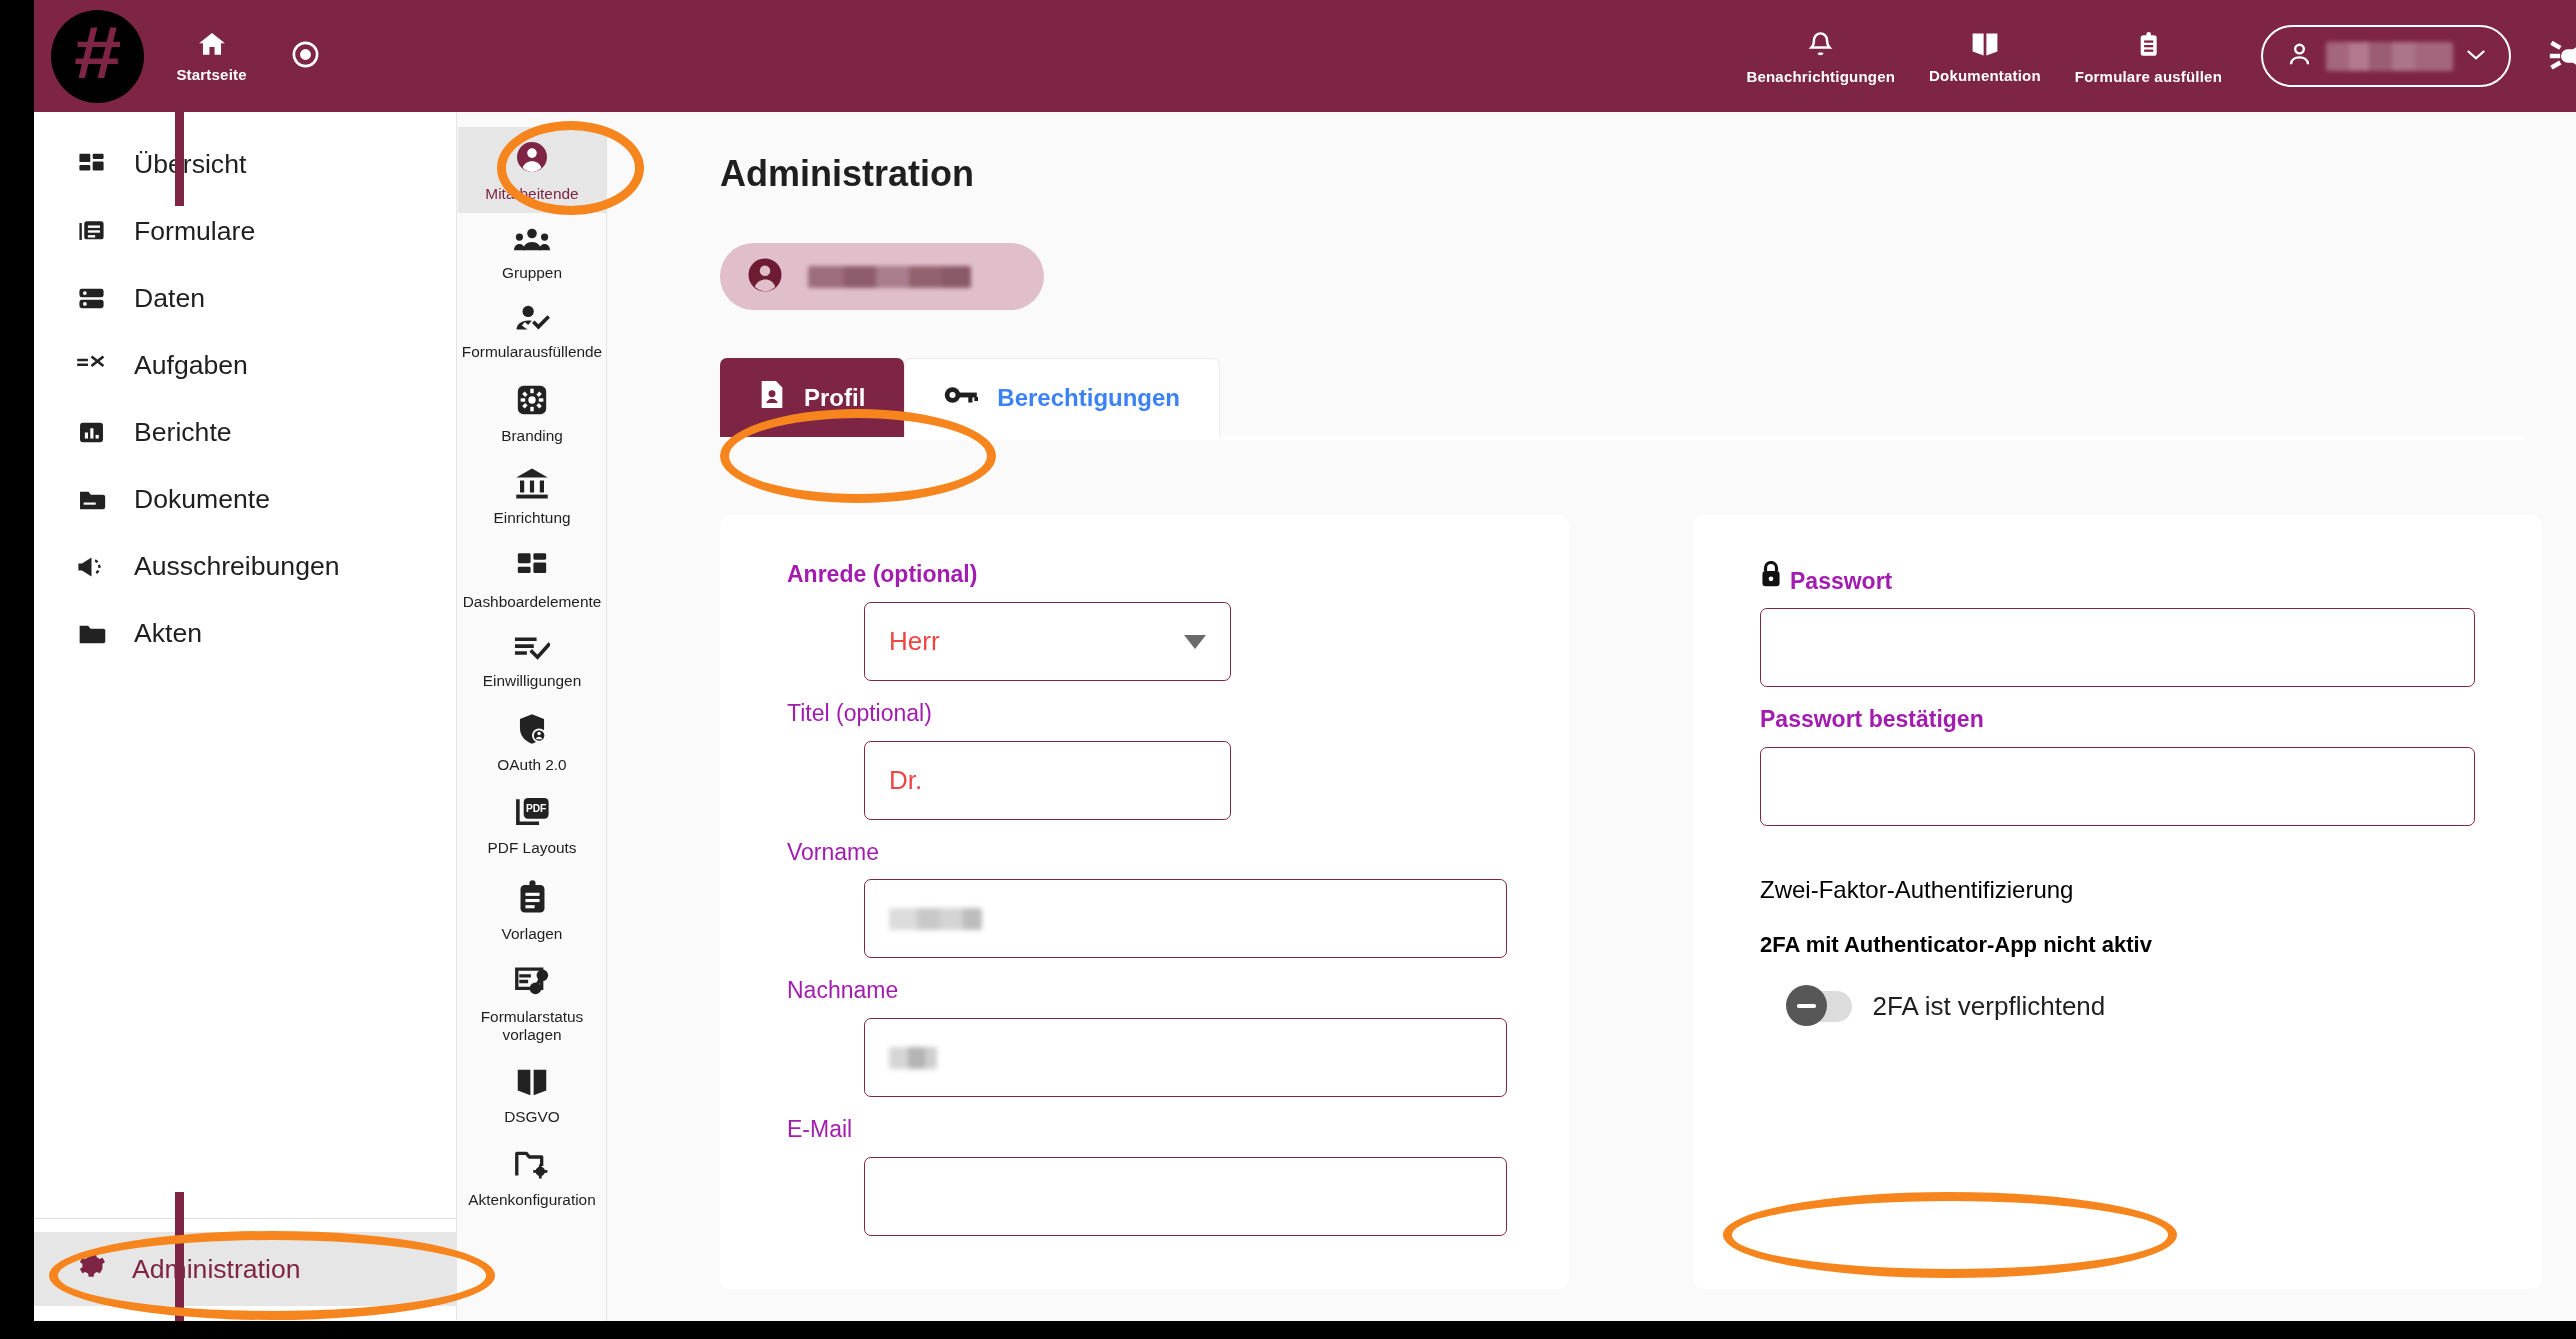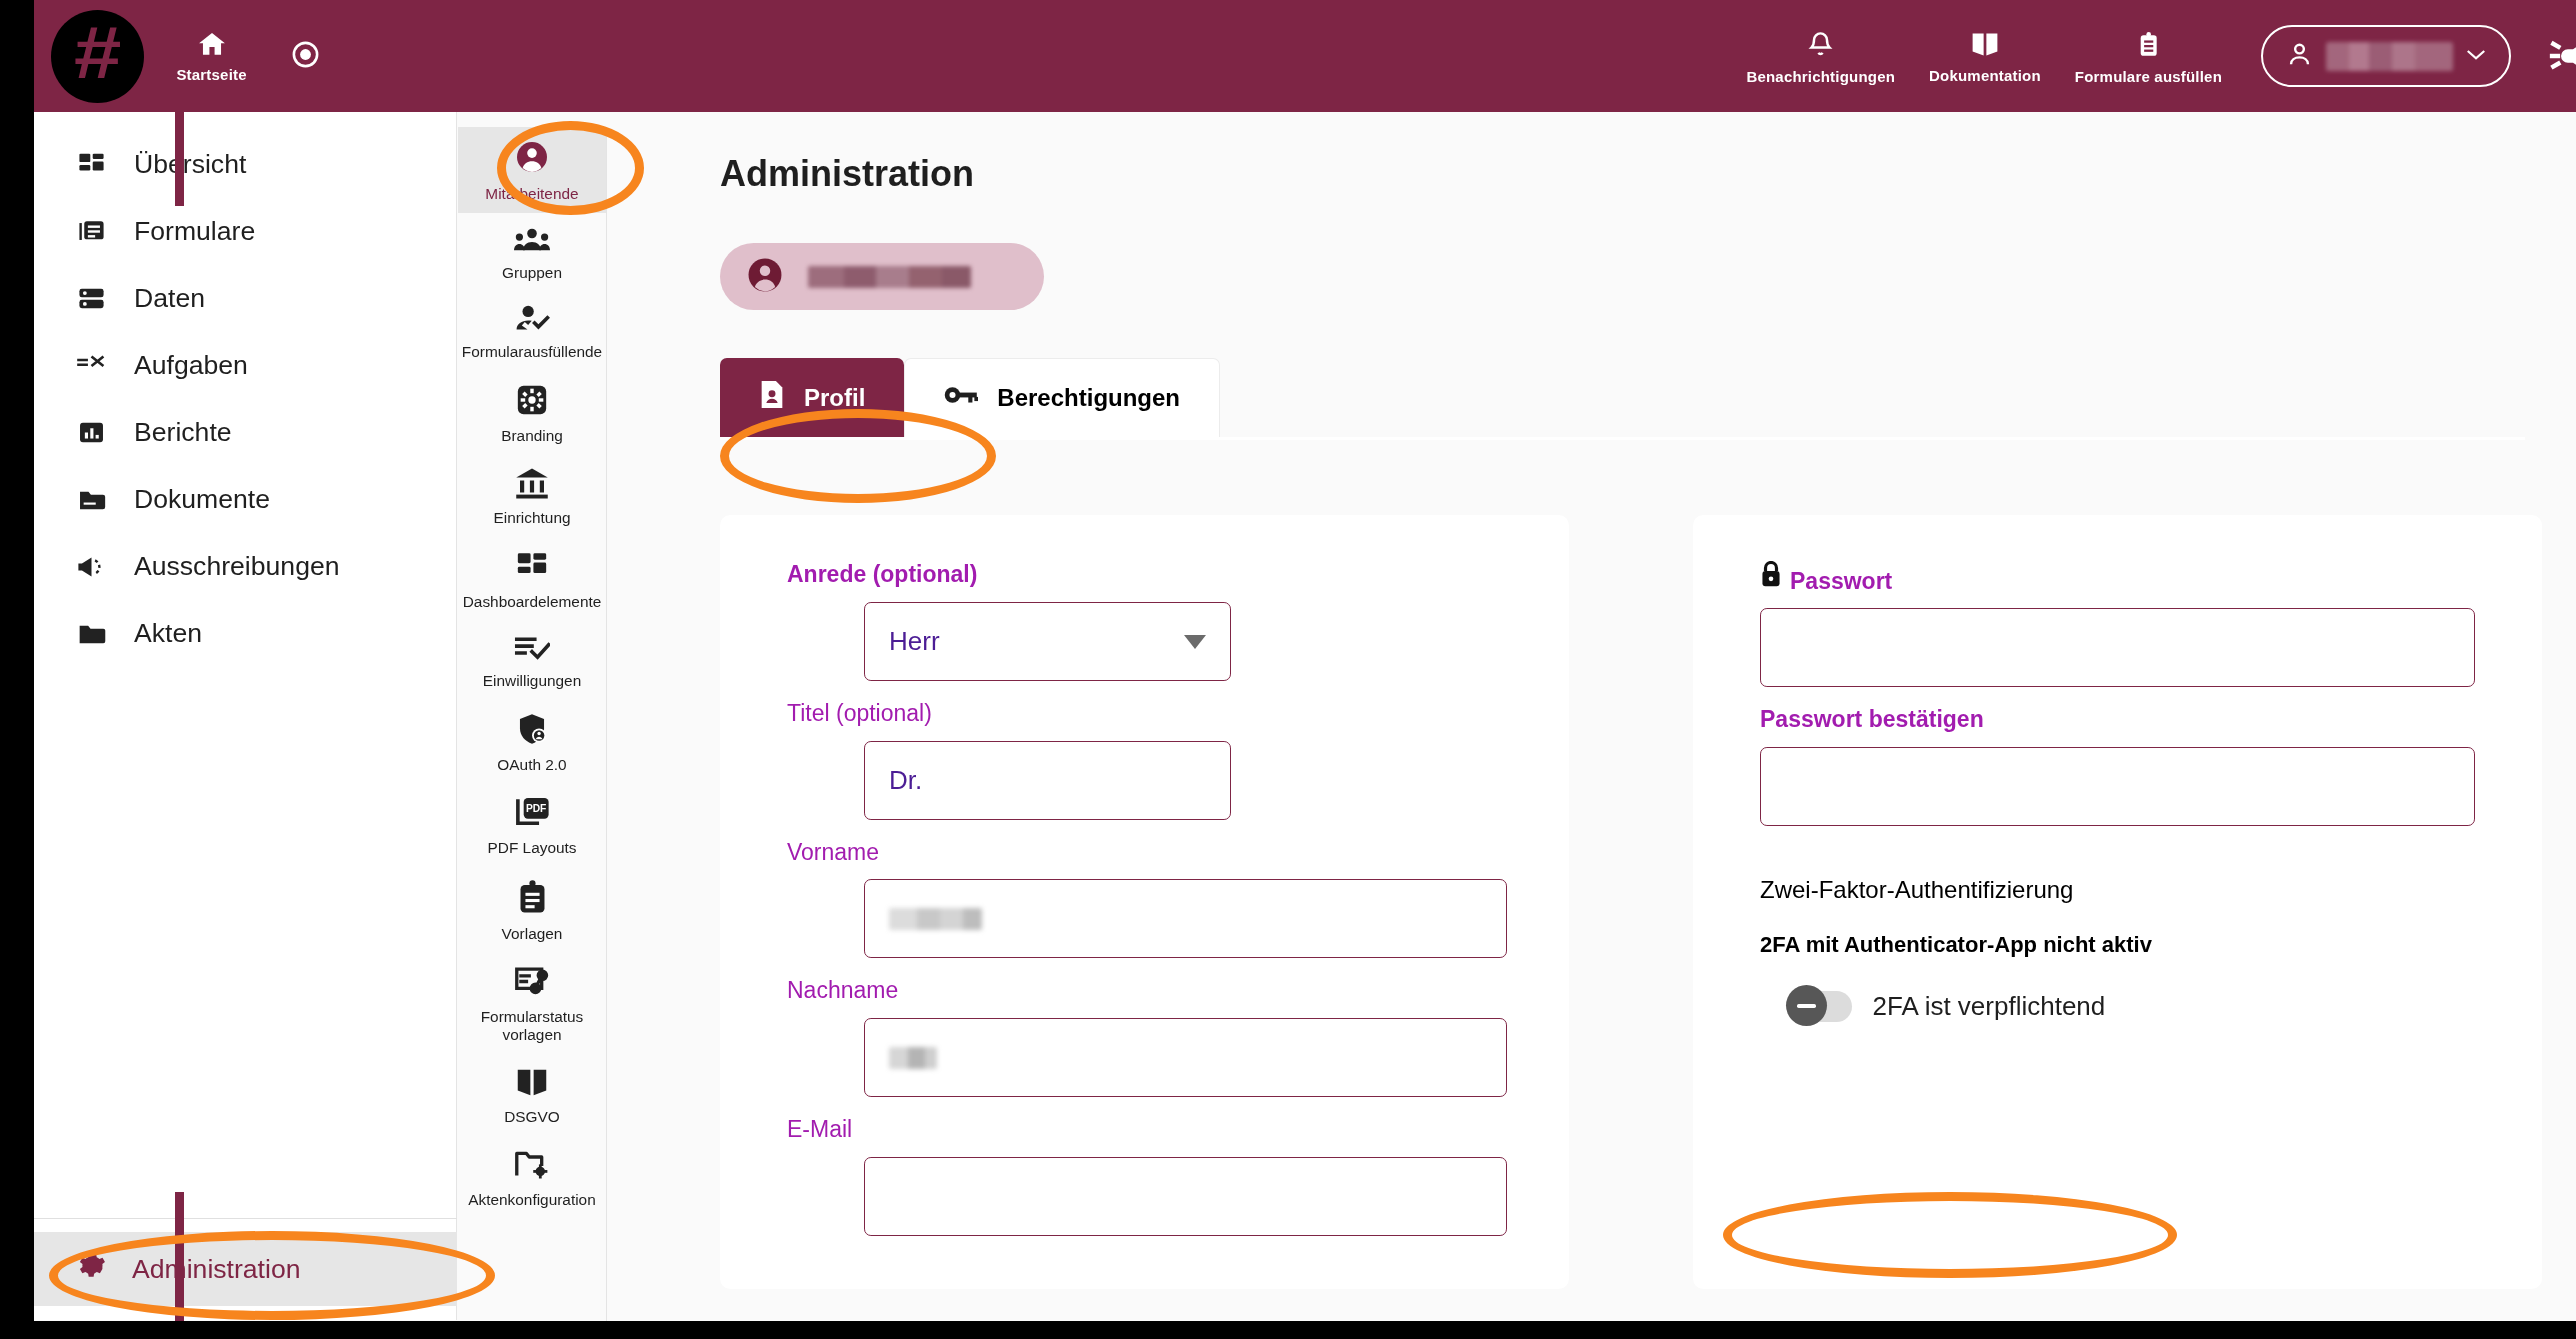--- a/index.html
+++ b/index.html
@@ -150,21 +150,21 @@
     margin: 48px 0 0 112px;
     display: flex; align-items: flex-end;
   }
   .tab {
     display: flex; align-items: center; gap: 19px;
     height: 79px; padding: 0 39px;
     font-size: 24px; font-weight: bold;
     border-radius: 6.9px 6.9px 0 0;
   }
   .tab.active { background: #7e2545; color: #fff; }
-  .tab.inactive { background: #fff; color: #000000; border: 0.9px solid #ececec; border-bottom: none; }
+  .tab.inactive { background: #fff; color: #3b82f6; border: 0.9px solid #ececec; border-bottom: none; }
   .tabs-rule {
     margin-left: 112px; margin-right: 51px;
     height: 3.4px; background: #fff;
   }
 
   .cards {
     display: flex; gap: 124px;
     margin: 75px 0 0 112px;
   }
   .card {
@@ -180,21 +180,21 @@
   }
   .fld-label.reg { font-weight: normal; }
   .lock-label { display: flex; align-items: flex-end; gap: 8px; }
 
   .inp {
     border: 1.7px solid #7e2545;
     border-radius: 6.9px;
     height: 79px;
     display: flex; align-items: center;
     padding: 0 24px;
-    font-size: 26px; color: #4c1d95;
+    font-size: 26px; color: #ef4444;
     background: #fff;
     margin-bottom: 19px;
   }
   .inp.sel { justify-content: space-between; width: 367px; margin-left: 77px; }
   .inp.narrow { width: 367px; margin-left: 77px; }
   .inp.wide { width: 643px; margin-left: 77px; }
   .inp.pw { width: 100%; }
   .caret { width: 0; height: 0; border-left: 11px solid transparent; border-right: 11px solid transparent; border-top: 14.6px solid #6b6b6b; }
 
   .redact-inp { height: 22px; border-radius: 1.7px; filter: blur(2.6px); }

